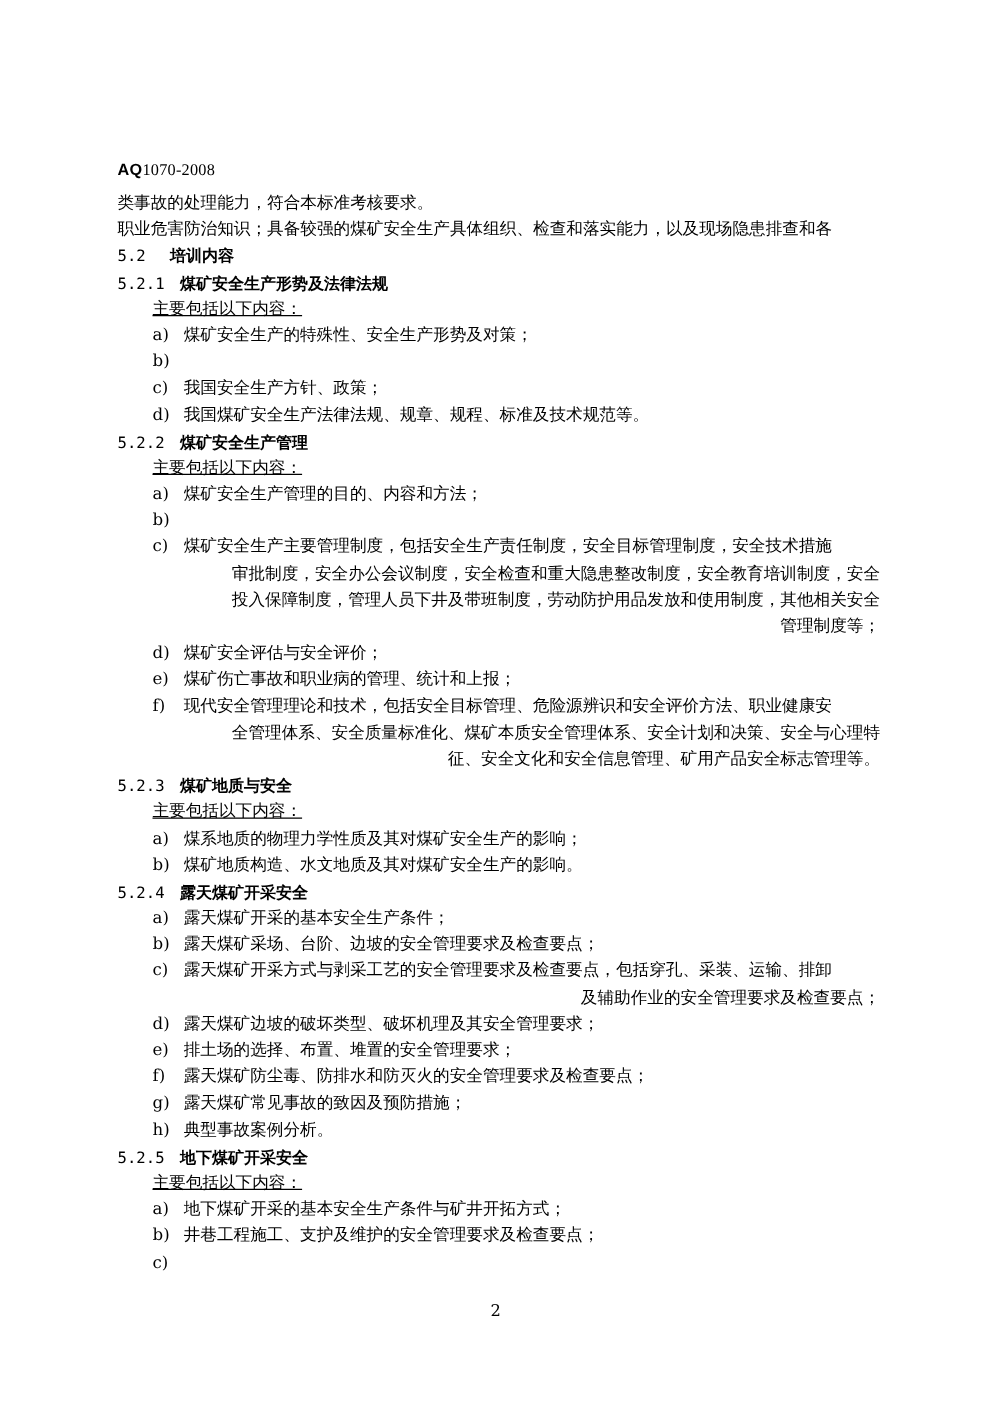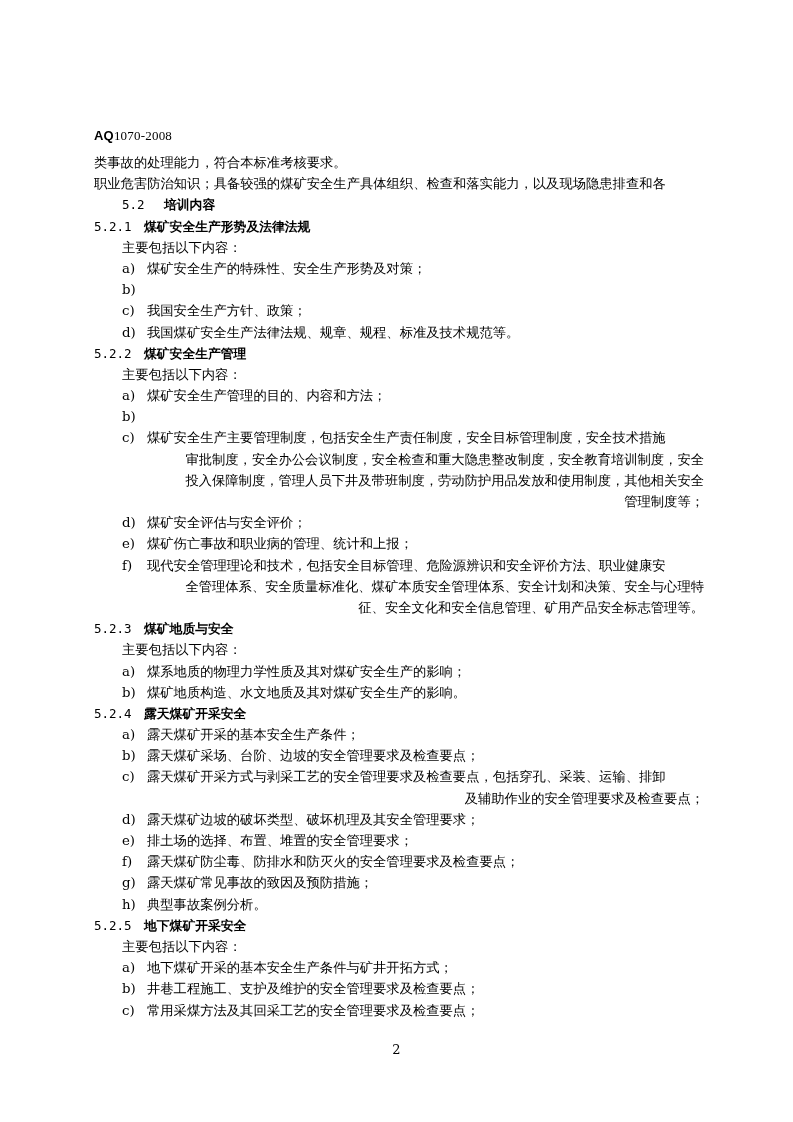--- a/index.html
+++ b/index.html
@@ -6,22 +6,22 @@
     body { width: 793px; height: 1122px; position: relative; overflow: hidden;
       font-family: "DejaVu Serif", "Liberation Serif", serif; color: #000; }
     .page { position: absolute; left: 0; top: 0; width: 793px; height: 1122px; }
     .header { position: absolute; left: 94px; top: 128px; font-size: 13px;
       font-family: "Liberation Serif", serif; letter-spacing: 0.2px; }
     .header .b { font-weight: bold; font-family: "Liberation Sans", sans-serif; margin-top: 42px; }
     .content { position: absolute; left: 94px; top: 152px; width: 610px; }
     .line { font-size: 13.3px; line-height: 21.2px; height: 21.2px; white-space: nowrap; }
     .h { font-family: "DejaVu Sans", sans-serif; font-weight: bold; font-size: 12.8px; }
     .h .num { display: inline-block; width: 50px; font-weight: normal; font-family: "DejaVu Sans Mono", monospace; font-size: 12.5px; }
-    .h2 .num { width: 42px; margin-left: 28px; }
-    .intro { padding-left: 28px; }
+    .h2 .num { width: 42px; }
+    .intro { padding-left: 28px; text-decoration: underline; }
     .item { padding-left: 28px; display: flex; }
     .item .lbl { width: 25px; flex: none; }
     .cont { padding-left: 53px; text-align: right; }
     .pn { position: absolute; left: 0; width: 793px; top: 1042px; text-align: center; font-size: 13px; }
   </style>
 </head>
 <body>
 
 <div class="page">
   <div class="header"><span class="b">AQ</span><span>1070-2008</span></div>
@@ -132,18 +132,17 @@
     <div class="line item">
         <span class="lbl">a)</span>
         <span>地下煤矿开采的基本安全生产条件与矿井开拓方式；</span>
       </div>
     <div class="line item">
         <span class="lbl">b)</span>
         <span>井巷工程施工、支护及维护的安全管理要求及检查要点；</span>
       </div>
     <div class="line item">
         <span class="lbl">c)</span>
-        <span>常用采煤方法及其回采工艺的安全管理要求及检查要点；</span>
       </div>
   </div>
 
   <div class="pn">2</div>
 </div>
 
 </body></html>

